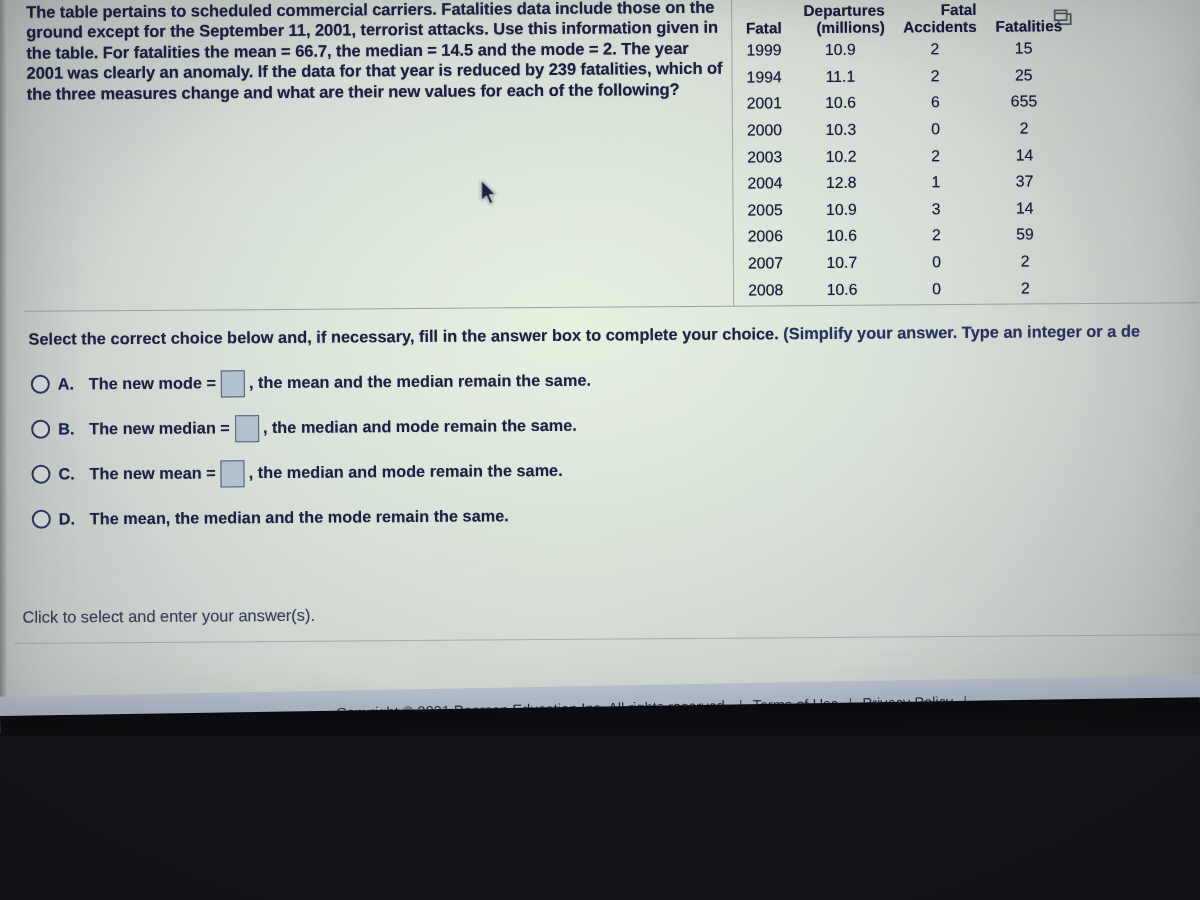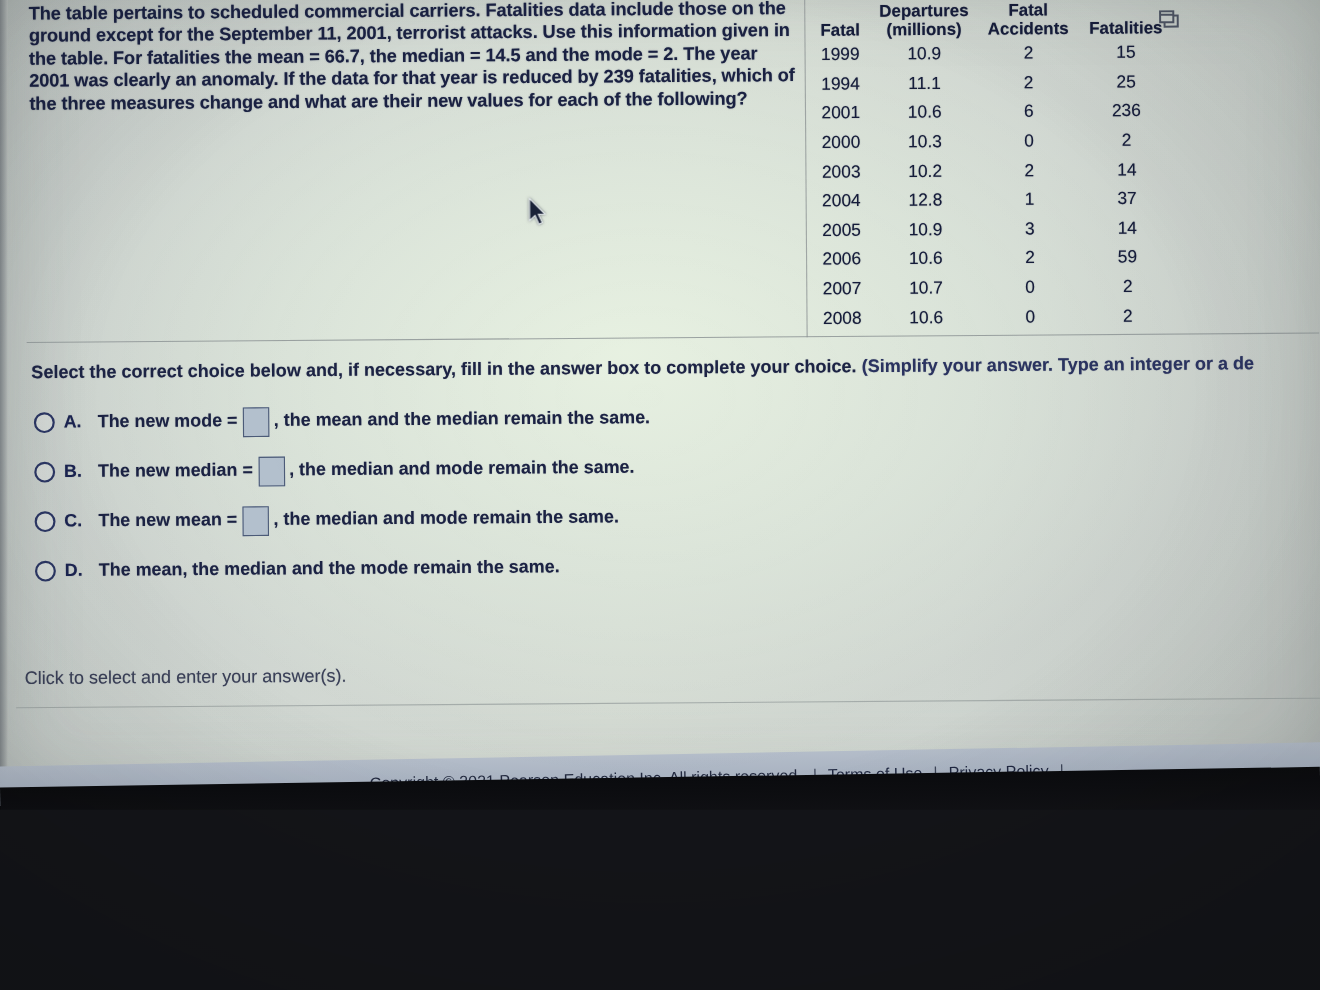--- a/index.html
+++ b/index.html
@@ -107,21 +107,21 @@
     font-size: 15.6px;
     font-weight: 700;
     text-shadow: 0 0 1px rgba(25,32,60,0.5);
   }
   table.data th {
     font-weight: 700;
     font-size: 15.4px;
     padding: 0 4px 1px 4px;
     vertical-align: bottom;
     line-height: 17px;
-    text-align: center;
+    text-align: right;
     white-space: pre-line;
   }
   table.data th.c-year { width: 56px; text-align: center; }
   table.data th.c-dep  { width: 96px; }
   table.data th.c-acc  { width: 92px; }
   table.data th.c-fat  { width: 86px; }
 
   table.data td {
     padding: 1px 4px;
     height: 24.6px;
@@ -301,21 +301,21 @@
             <tr>
               <td class="year">1994</td>
               <td class="dep">11.1</td>
               <td class="acc">2</td>
               <td class="fat">25</td>
             </tr>
             <tr>
               <td class="year">2001</td>
               <td class="dep">10.6</td>
               <td class="acc">6</td>
-              <td class="fat">236</td>
+              <td class="fat">655</td>
             </tr>
             <tr>
               <td class="year">2000</td>
               <td class="dep">10.3</td>
               <td class="acc">0</td>
               <td class="fat">2</td>
             </tr>
             <tr>
               <td class="year">2003</td>
               <td class="dep">10.2</td>

